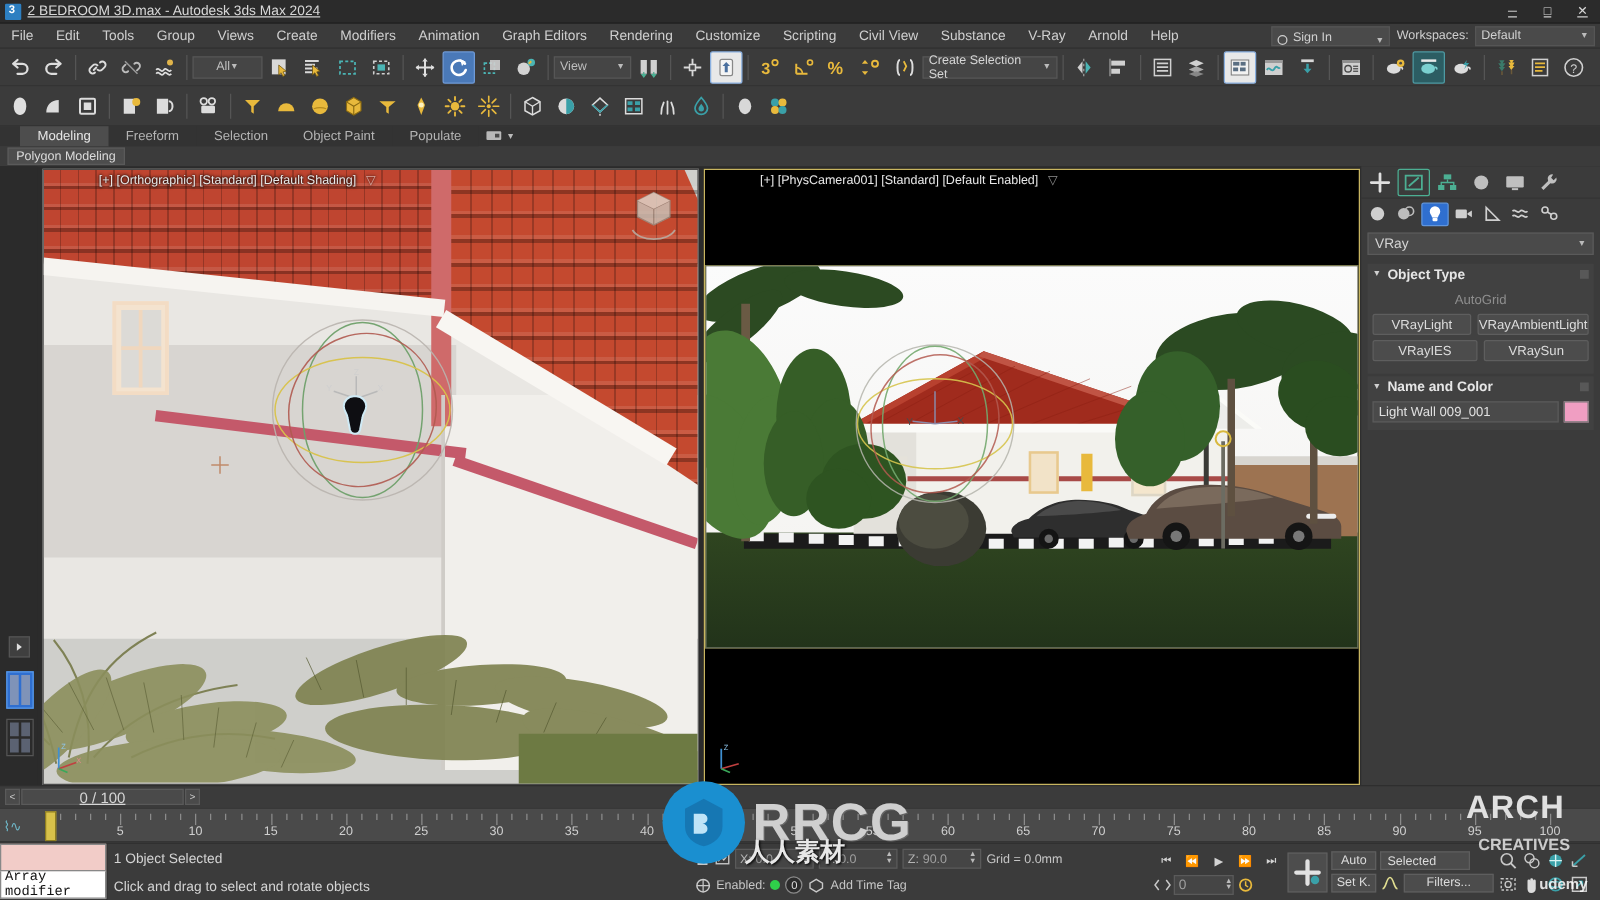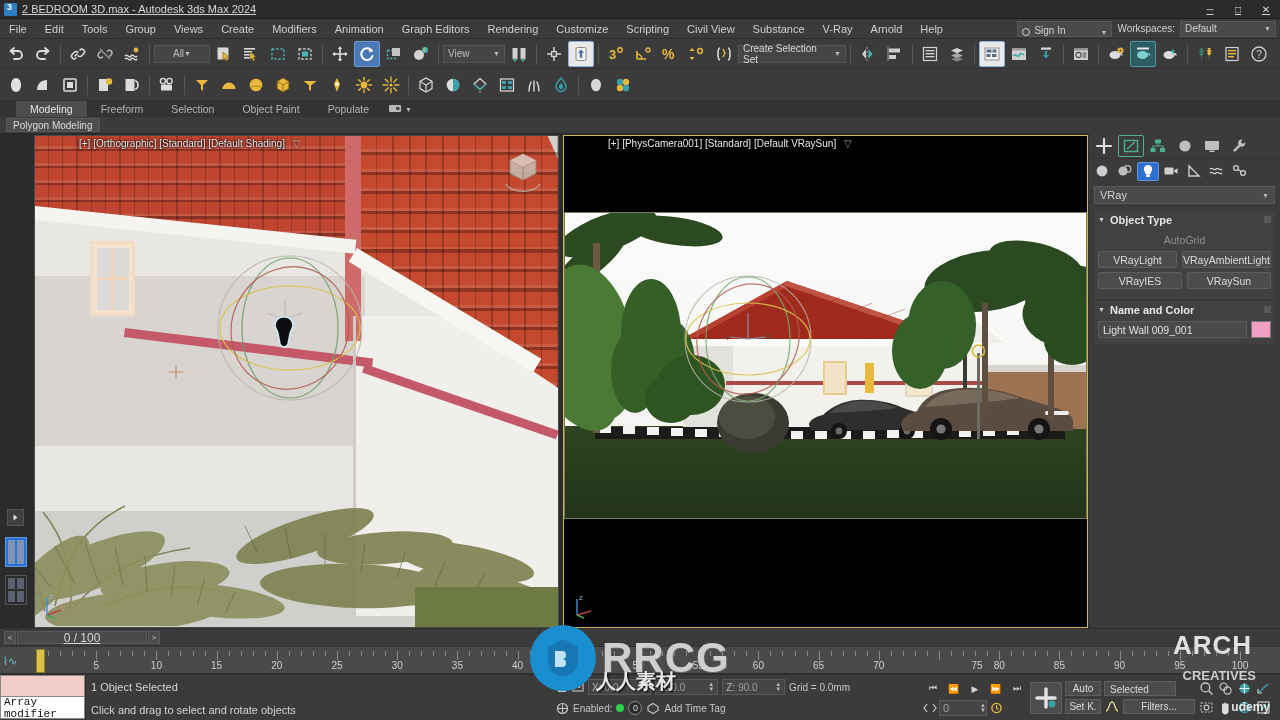--- a/index.html
+++ b/index.html
@@ -837,21 +837,21 @@
           <path d="M4 22V5" stroke="#3f8fd0" stroke-width="1.4"></path>
           <path d="M4 22l14-5" stroke="#c04040" stroke-width="1.4"></path>
           <path d="M4 22l7 3" stroke="#3aa85a" stroke-width="1.4"></path>
           <text x="6" y="6" font-size="6" fill="#8fc6ec" font-family="Liberation Sans">Z</text>
           <text x="18" y="17" font-size="6" fill="#e08a8a" font-family="Liberation Sans">X</text>
         </svg>
       </div>
 
       <div class="vp active" id="vpRight">
         <div class="vp-label">
-          <span>[+] [PhysCamera001] [Standard] [Default VRaySun]</span>
+          <span>[+] [PhysCamera001] [Standard] [Default Enabled]</span>
           <span class="filt">▽</span>
         </div>
 
         <div class="render" style="top:76px;height:307px;border:1px solid #7a7a50;">
           <div class="sky"></div>
           <div class="lawn" style="height:92px;"></div>
 
           <div style="position:absolute;right:0;top:158px;width:190px;height:58px;background:#9d7351;"></div>
           <div style="position:absolute;right:0;top:152px;width:190px;height:7px;background:#d8d5cf;"></div>
 
@@ -1222,21 +1222,21 @@
         <div class="tick min" style="left: 842.68px;"></div>
         <div class="tick min" style="left: 854.72px;"></div>
         <div class="tick min" style="left: 866.76px;"></div>
         <div class="tick maj" style="left: 878.8px;"></div>
         <div class="tlab" style="left: 878.8px;">70</div>
         <div class="tick min" style="left: 890.84px;"></div>
         <div class="tick min" style="left: 902.88px;"></div>
         <div class="tick min" style="left: 914.92px;"></div>
         <div class="tick min" style="left: 926.96px;"></div>
         <div class="tick maj" style="left: 939px;"></div>
-        <div class="tlab" style="left: 977px;">75</div>
+        <div class="tlab" style="left: 939px;">75</div>
         <div class="tick min" style="left: 951.04px;"></div>
         <div class="tick min" style="left: 963.08px;"></div>
         <div class="tick min" style="left: 975.12px;"></div>
         <div class="tick min" style="left: 987.16px;"></div>
         <div class="tick maj" style="left: 999.2px;"></div>
         <div class="tlab" style="left: 999.2px;">80</div>
         <div class="tick min" style="left: 1011.24px;"></div>
         <div class="tick min" style="left: 1023.28px;"></div>
         <div class="tick min" style="left: 1035.32px;"></div>
         <div class="tick min" style="left: 1047.36px;"></div>

